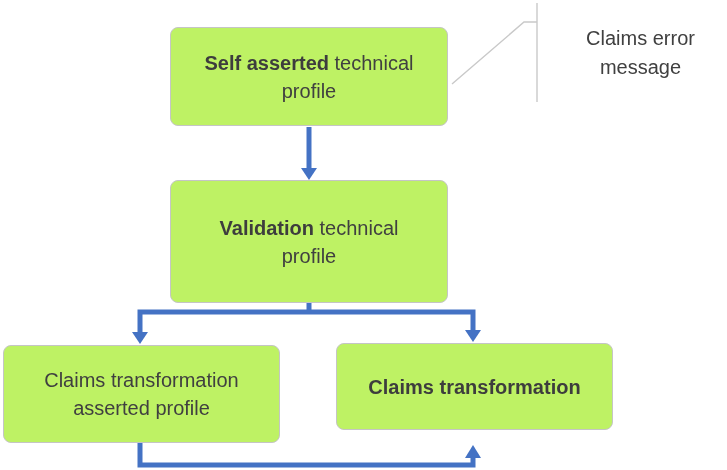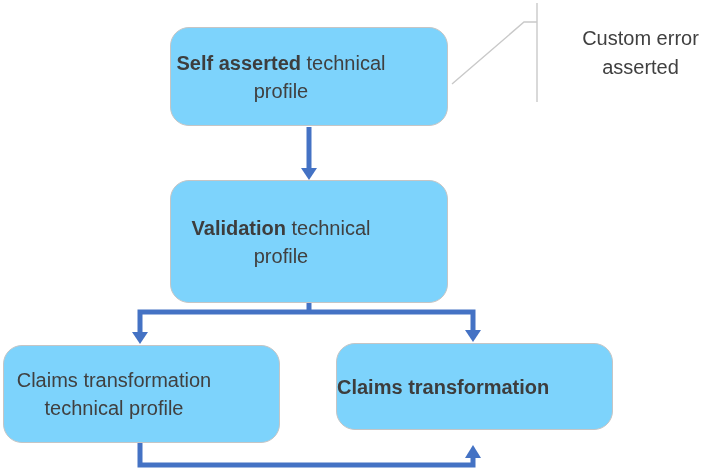--- a/index.html
+++ b/index.html
@@ -12,25 +12,26 @@
     font-family: "Liberation Sans", sans-serif;
   }
   .connectors {
     position: absolute;
     left: 0; top: 0;
     width: 727px; height: 470px;
   }
   .node {
     position: absolute;
     box-sizing: border-box;
-    background: #7dd3fc;
+    background: #bef264;
     border: 1px solid #c5c5c5;
-    border-radius: 19px;
+    border-radius: 8px;
     display: flex;
     align-items: center;
+    justify-content: center;
     text-align: center;
     color: #404040;
     font-size: 20px;
     line-height: 28px;
   }
   .node .txt {
     display: inline-block;
     max-width: 220px;
   }
   .node .txt b { color: #3d3d3d; }
@@ -92,22 +93,22 @@
 
   <div class="node node1">
     <span class="txt"><b>Self asserted</b><span> technical profile</span></span>
   </div>
 
   <div class="node node2">
     <span class="txt"><b>Validation</b><span> technical profile</span></span>
   </div>
 
   <div class="node node3">
-    <span class="txt"><b></b><span>Claims transformation technical profile</span></span>
+    <span class="txt"><b></b><span>Claims transformation asserted profile</span></span>
   </div>
 
   <div class="node node4">
     <span class="txt"><b>Claims transformation</b><span></span></span>
   </div>
 
-  <div class="callout-text">Custom error asserted</div>
+  <div class="callout-text">Claims error message</div>
 
 </div>
 
 </body></html>

